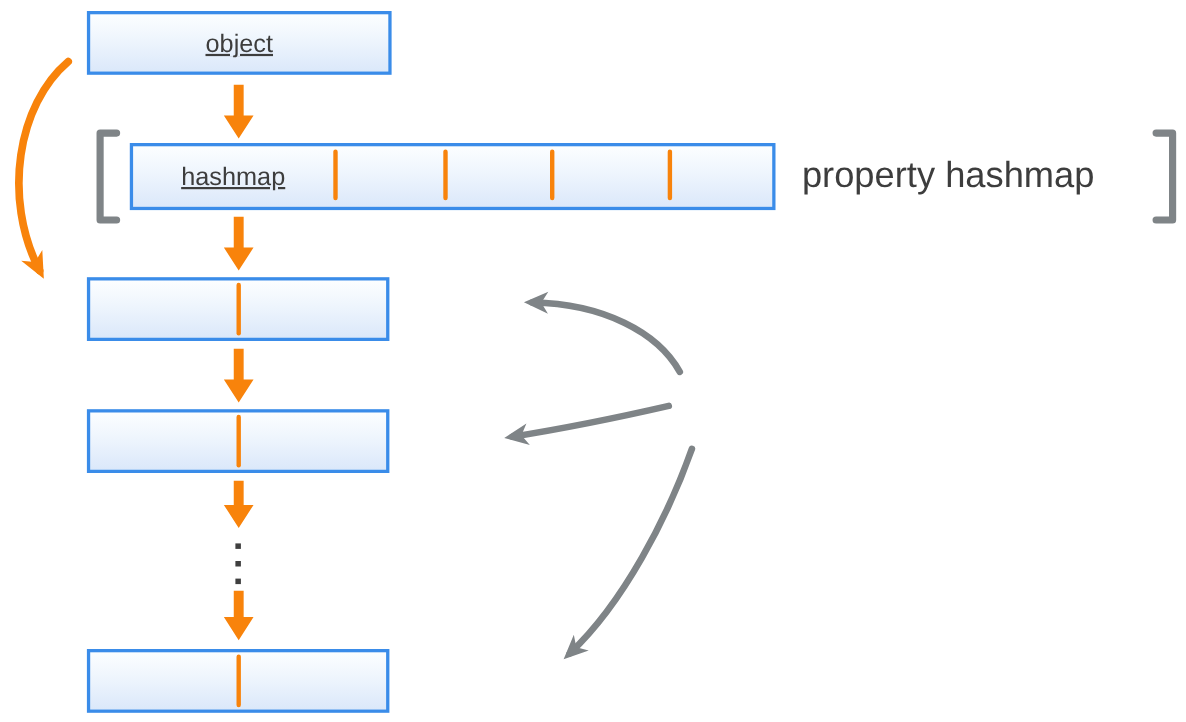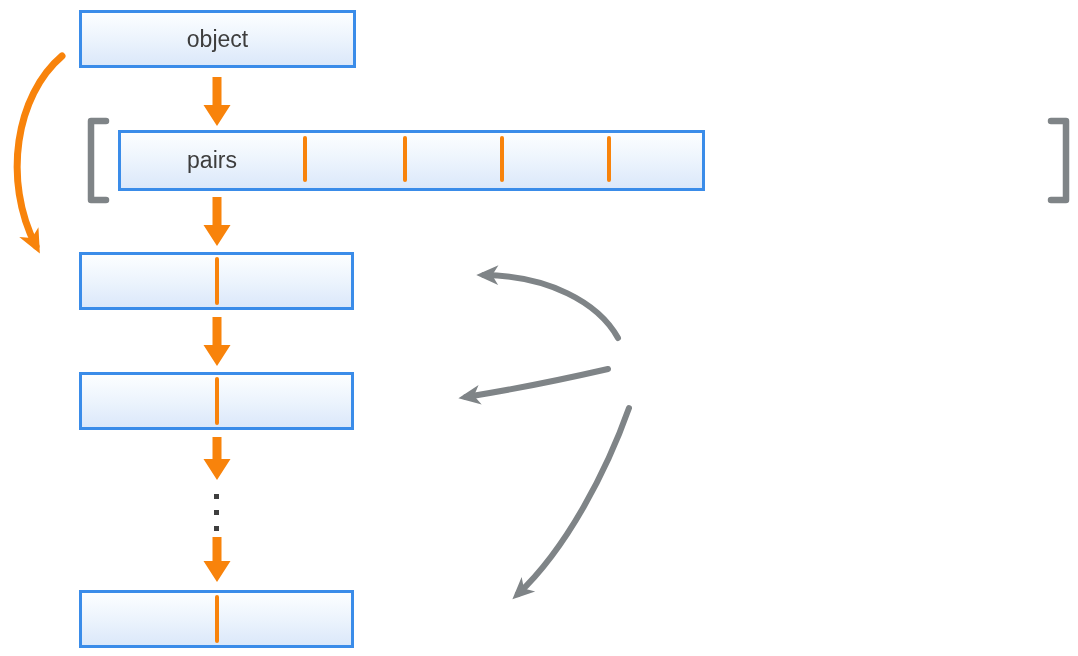--- a/index.html
+++ b/index.html
@@ -27,20 +27,21 @@
   }
   .nodebox .label{
     position:absolute;
     top:0;bottom:0;
     display:flex;
     align-items:center;
     justify-content:center;
     color:var(--text);
     font-size:23px;
     line-height:1;
+    text-decoration:underline;
   }
   #object-box{left:79px;top:10px;width:277px;height:58px;}
   #object-box .label{left:0;right:0;}
   #header-box{left:118px;top:130px;width:587px;height:61px;}
   #header-box .label{left:0;width:182px;}
   .pair-box{left:79px;width:275px;height:58px;}
   .vtick{
     position:absolute;
     width:4px;
     border-radius:2px;
@@ -98,28 +99,29 @@
     <path d="M618 338 C598 302, 548 276, 484 275" fill="none" stroke="#7F8487" stroke-width="6" stroke-linecap="round" marker-end="url(#arrow-gray)"></path>
     <path d="M608 369 C560 380, 510 390, 466 397" fill="none" stroke="#7F8487" stroke-width="6" stroke-linecap="round" marker-end="url(#arrow-gray)"></path>
     <path d="M629 408 C607 470, 567 548, 518 594" fill="none" stroke="#7F8487" stroke-width="6" stroke-linecap="round" marker-end="url(#arrow-gray)"></path>
   </svg>
 
   <div class="nodebox" id="object-box">
     <div class="label">object</div>
   </div>
 
   <div class="nodebox" id="header-box">
-    <div class="label">pairs</div>
+    <div class="label">hashmap</div>
     <div id="tick-container">
         <div class="vtick header-tick" style="left: 182px;"></div>
         <div class="vtick header-tick" style="left: 282px;"></div>
         <div class="vtick header-tick" style="left: 379px;"></div>
         <div class="vtick header-tick" style="left: 486px;"></div>
       </div>
   </div>
+  <div class="annotation" id="hashmap-annotation">property hashmap</div>
 
   <div id="pair-container">
       <div class="nodebox pair-box" style="top: 252px;">
         <div class="vtick pair-divider"></div>
       </div>
       <div class="nodebox pair-box" style="top: 372px;">
         <div class="vtick pair-divider"></div>
       </div>
       <div class="nodebox pair-box" style="top: 590px;">
         <div class="vtick pair-divider"></div>

